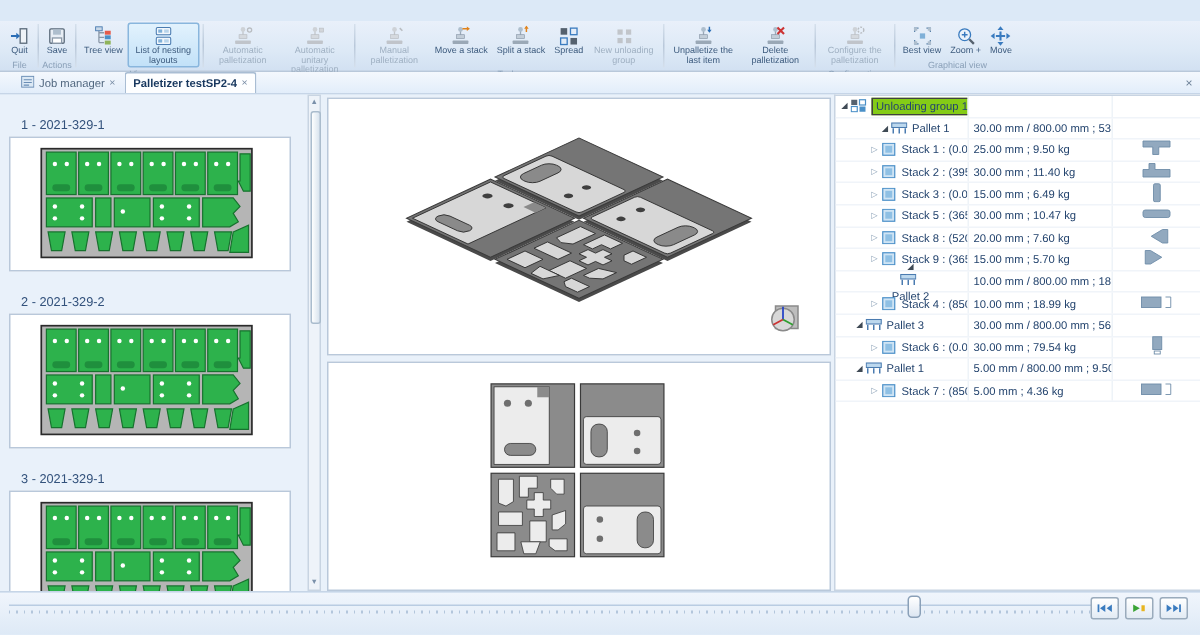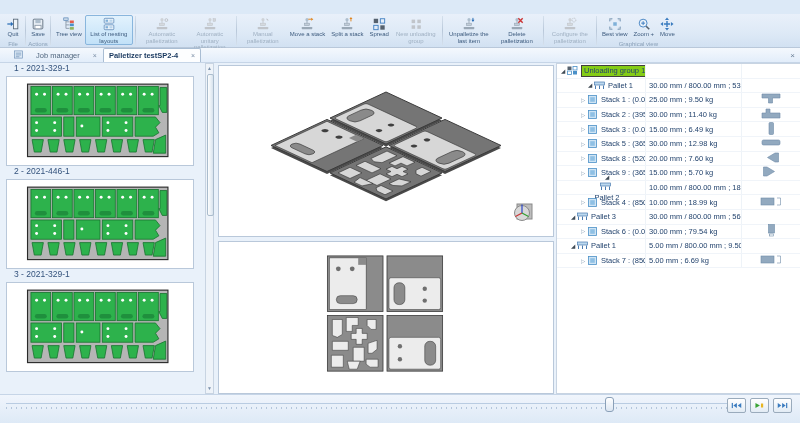--- a/index.html
+++ b/index.html
@@ -36,31 +36,31 @@
   .rb-label{font-size:6px;line-height:1.12;color:#3c5a7d;text-align:center;max-width:42px}
   .rb-btn.disabled .rb-label{color:#9fb0c2}
   .rb-btn.disabled .rb-icon{filter:grayscale(1);opacity:.55}
   .rb-grouplabel{font-size:6px;color:#8aa0b8;text-align:center;height:8px;line-height:8px}
   .rb-sep{width:1px;margin:2px 1px;background:linear-gradient(#d5e0ec,#b9c8da,#d5e0ec)}
 
   
   .doctabs{position:absolute;left:0;top:48px;right:0;height:14px;
       background:linear-gradient(#f4f8fd,#e2edfa);border-bottom:1px solid #c6d5e7;
       display:flex;align-items:flex-end;padding-left:8px}
-  .dtab{display:flex;align-items:center;gap:13px;height:13px;padding:0 5px;font-size:7.5px;
+  .dtab{display:flex;align-items:center;gap:3px;height:13px;padding:0 5px;font-size:7.5px;
       color:#51677f;border:1px solid transparent;border-bottom:none;border-radius:2px 2px 0 0}
   .dtab.active{background:#fdfeff;border-color:#a9bdd3;color:#17375e;font-weight:bold}
   .dtab .closex{font-size:7px;color:#7a8ea6;font-weight:normal}
   .dtab svg{width:9px;height:9px}
   .strip-close{margin-left:auto;margin-right:5px;font-size:8px;color:#6a7f96;align-self:center}
 
   
   .main{position:absolute;left:0;top:63px;right:0;height:331px;background:#e9f1fa}
   .leftpanel{position:absolute;left:6px;top:0;width:198px;height:331px;overflow:hidden}
-  .lp-item-label{font-size:8.5px;color:#33527c;margin:0 0 3px 8px}
+  .lp-item-label{font-size:8.5px;color:#33527c;margin:15px 0 3px 8px}
   .lp-thumb{width:186px;height:88px;background:#fff;border:1px solid #b9c8da;
       display:flex;align-items:center;justify-content:center}
   .lp-scroll{position:absolute;left:205px;top:0;width:9px;height:331px;background:#eef3f9;
       border:1px solid #c8d4e2;box-sizing:border-box}
   .lp-arrow{height:9px;font-size:5px;color:#7a90aa;text-align:center;line-height:9px}
   .lp-thumbbar{position:absolute;left:1px;top:10px;width:5px;height:140px;border:1px solid #aabccd;
       border-radius:2px;background:linear-gradient(to right,#fdfefe,#d8e3ee)}
   .lp-arrow.down{position:absolute;bottom:0;left:0;right:0}
 
   .panel3d{position:absolute;left:218px;top:2px;width:336px;height:172px;background:#fff;
@@ -431,21 +431,21 @@
               <circle cx="9" cy="42" r="1.3"></circle>
               <circle cx="25" cy="42" r="1.3"></circle>
               <circle cx="72" cy="35" r="1.3"></circle>
               <circle cx="88" cy="35" r="1.3"></circle>
               <circle cx="72" cy="42" r="1.3"></circle>
               <circle cx="88" cy="42" r="1.3"></circle>
               <circle cx="49" cy="38" r="1.3"></circle>
             </g>
           </svg>
         </div>
-        <div class="lp-item-label">2 - 2021-446-1</div>
+        <div class="lp-item-label">2 - 2021-329-2</div>
         <div class="lp-thumb">
           <svg viewBox="0 0 130 68" width="150" height="77">
             <rect x="1" y="1" width="124" height="64" fill="#b5b5b5" stroke="#2a2a2a"></rect>
             <g fill="#2db24c" stroke="#17722e" stroke-width="0.7">
               <rect x="4" y="3" width="17.5" height="25"></rect>
               <rect x="23" y="3" width="17.5" height="25"></rect>
               <rect x="42" y="3" width="17.5" height="25"></rect>
               <rect x="61" y="3" width="17.5" height="25"></rect>
               <rect x="80" y="3" width="17.5" height="25"></rect>
               <rect x="99" y="3" width="17.5" height="25"></rect>
@@ -769,21 +769,21 @@
             <div class="rp-name" style="padding-left: 22px;">
               <span class="rp-exp closed">▷</span>
               <span class="rp-icon">
                 <svg viewBox="0 0 11 9">
                   <rect x="1.5" y="0.5" width="8" height="8" fill="#cfe4f4" stroke="#4a90c8" stroke-width="0.8"></rect>
                   <rect x="3.2" y="2.2" width="4.6" height="4.6" fill="#8fc0e4"></rect>
                 </svg>
               </span>
               <span>Stack 5 : (365.00 ; 220...</span>
             </div>
-            <div class="rp-info">30.00 mm ; 12.98 kg</div>
+            <div class="rp-info">30.00 mm ; 10.47 kg</div>
             <div class="rp-prev">
               <span><svg viewBox="0 0 24 13">
                   <g fill="#92a9bf" stroke="#6e8ca8" stroke-width="0.6">
                     <rect x="3" y="4" width="18" height="5" rx="1.5"></rect>
                   </g>
                 </svg></span>
             </div>
           </div>
           <div class="rp-row">
             <div class="rp-name" style="padding-left: 22px;">
@@ -913,21 +913,21 @@
             <div class="rp-name" style="padding-left: 22px;">
               <span class="rp-exp closed">▷</span>
               <span class="rp-icon">
                 <svg viewBox="0 0 11 9">
                   <rect x="1.5" y="0.5" width="8" height="8" fill="#cfe4f4" stroke="#4a90c8" stroke-width="0.8"></rect>
                   <rect x="3.2" y="2.2" width="4.6" height="4.6" fill="#8fc0e4"></rect>
                 </svg>
               </span>
               <span>Stack 7 : (850.00 ; 850...</span>
             </div>
-            <div class="rp-info">5.00 mm ; 6.69 kg</div>
+            <div class="rp-info">5.00 mm ; 4.36 kg</div>
             <div class="rp-prev">
               <span><svg viewBox="0 0 24 13">
                   <g fill="#92a9bf" stroke="#6e8ca8" stroke-width="0.6">
                     <rect x="2" y="3" width="13" height="7"></rect>
                     <path d="M18 3h3.5v7H18" fill="none"></path>
                   </g>
                 </svg></span>
             </div>
           </div>
         </div>

